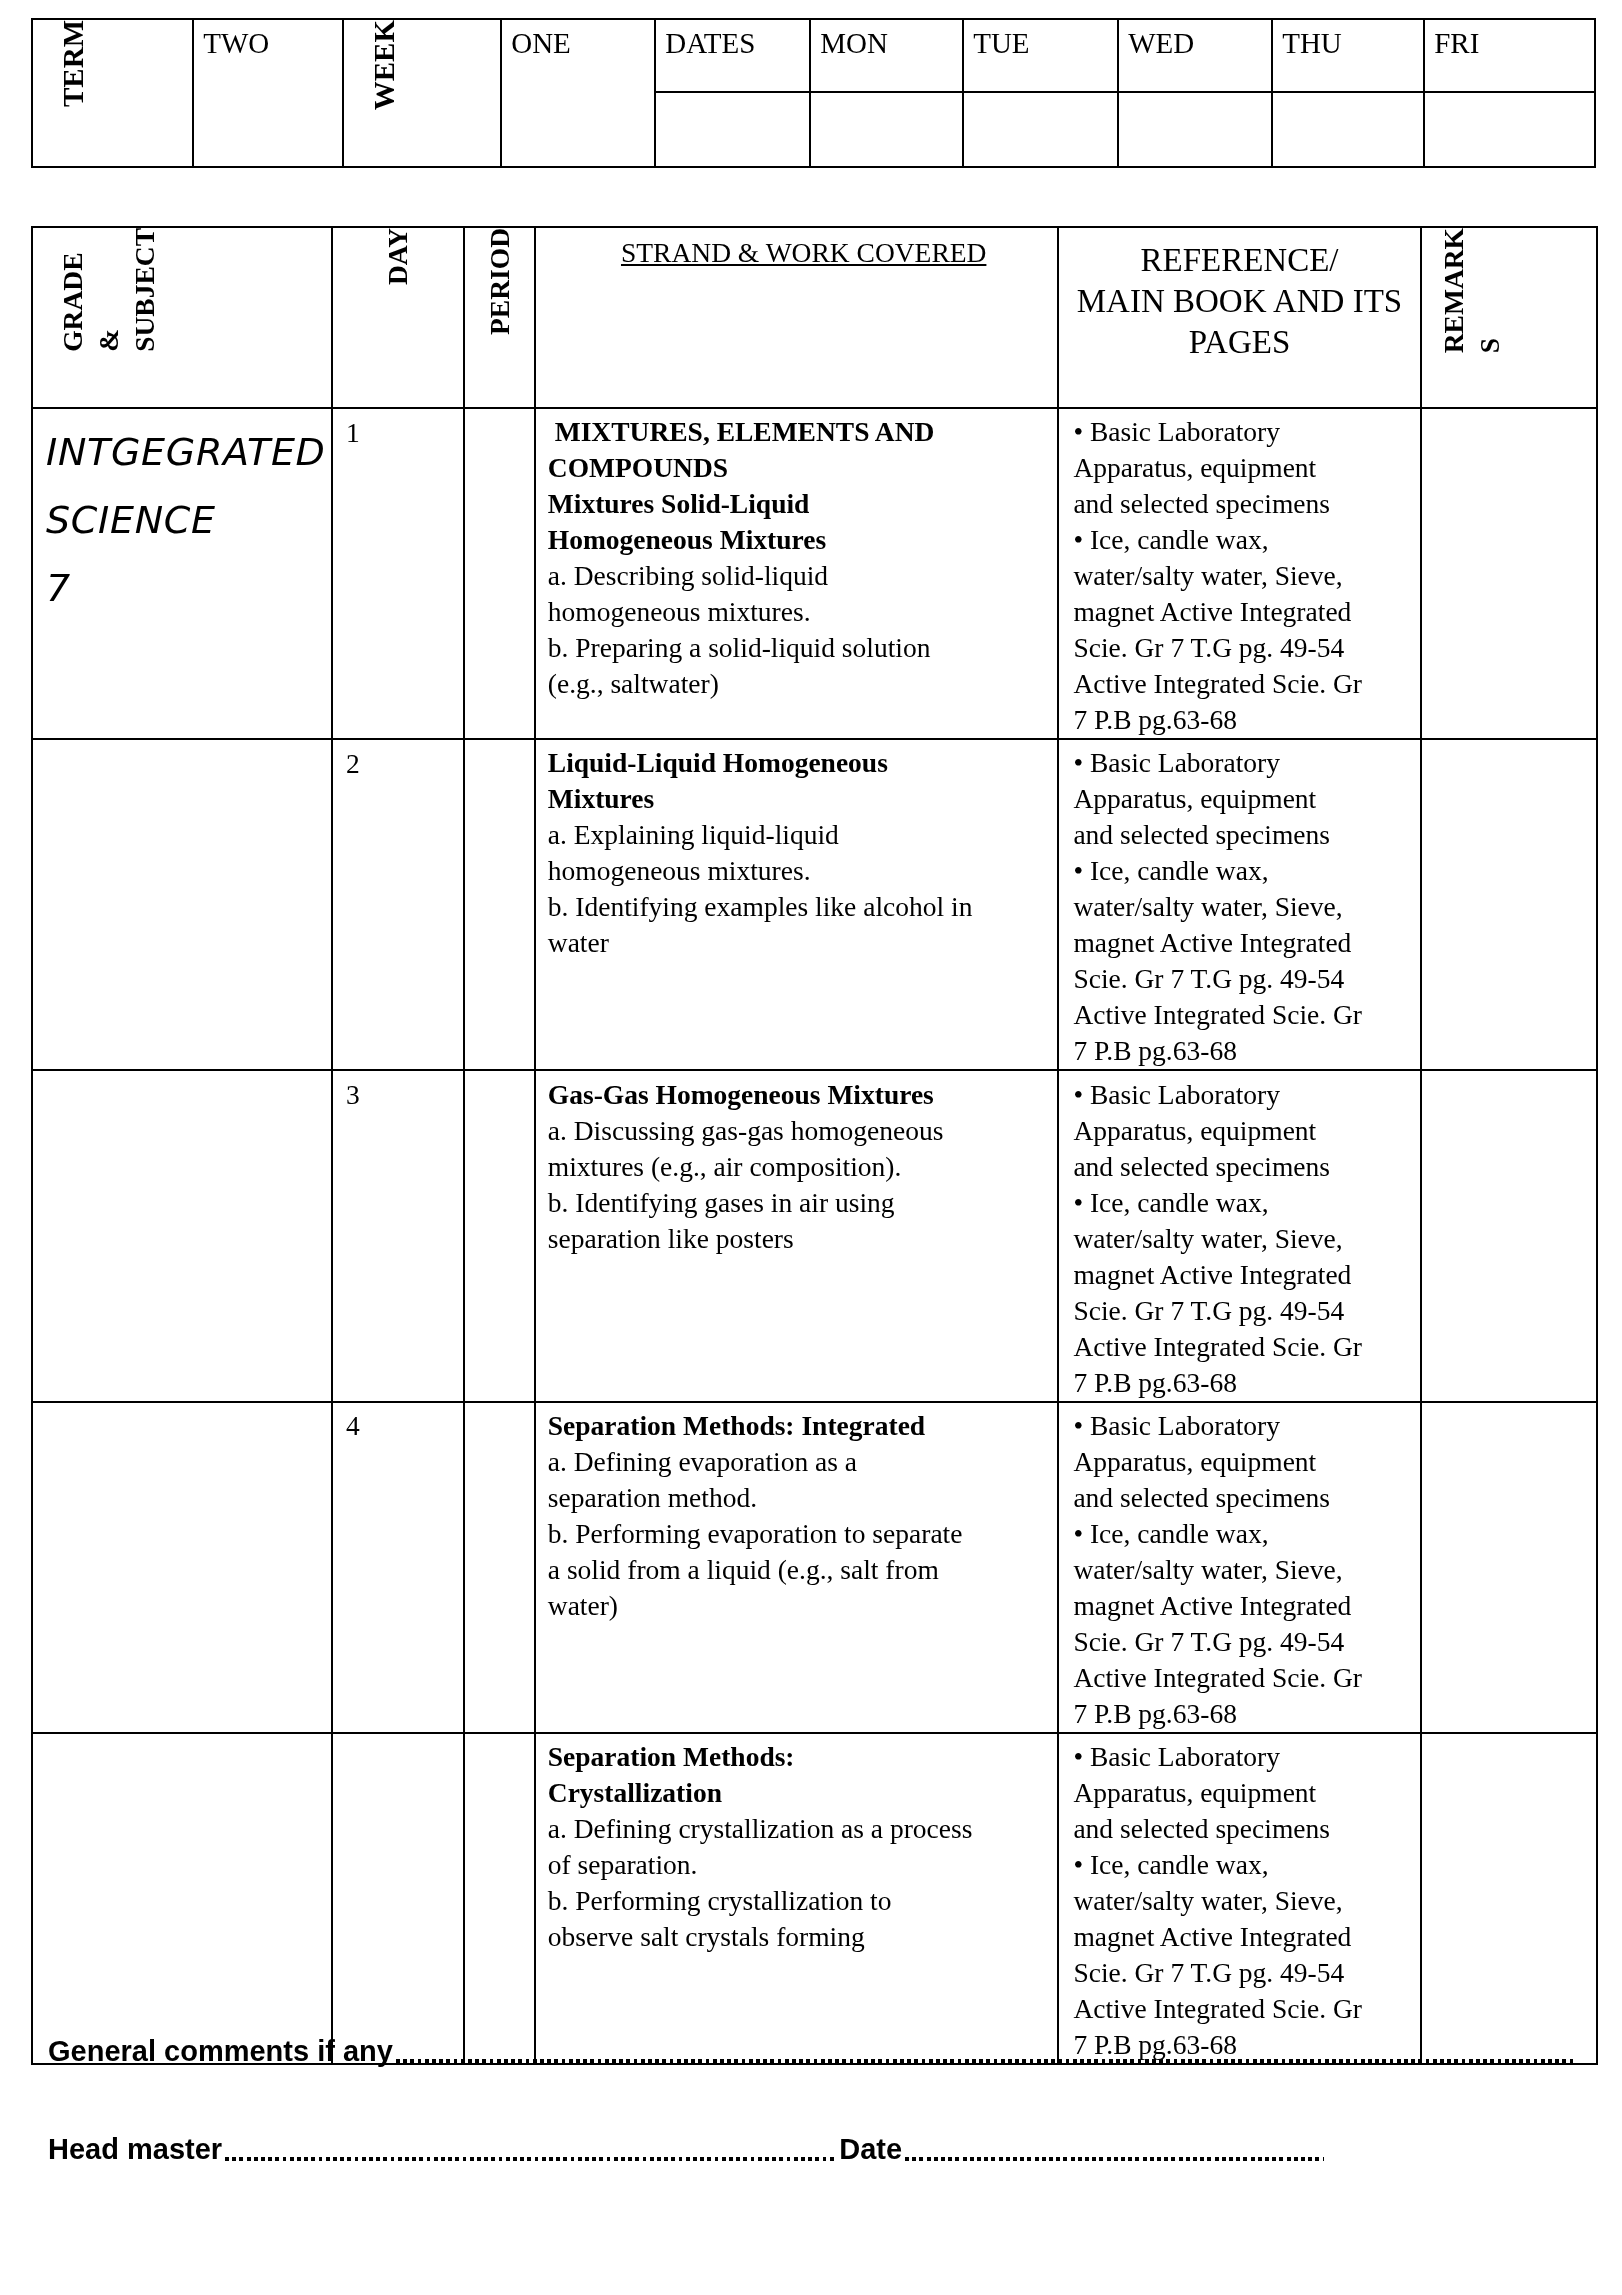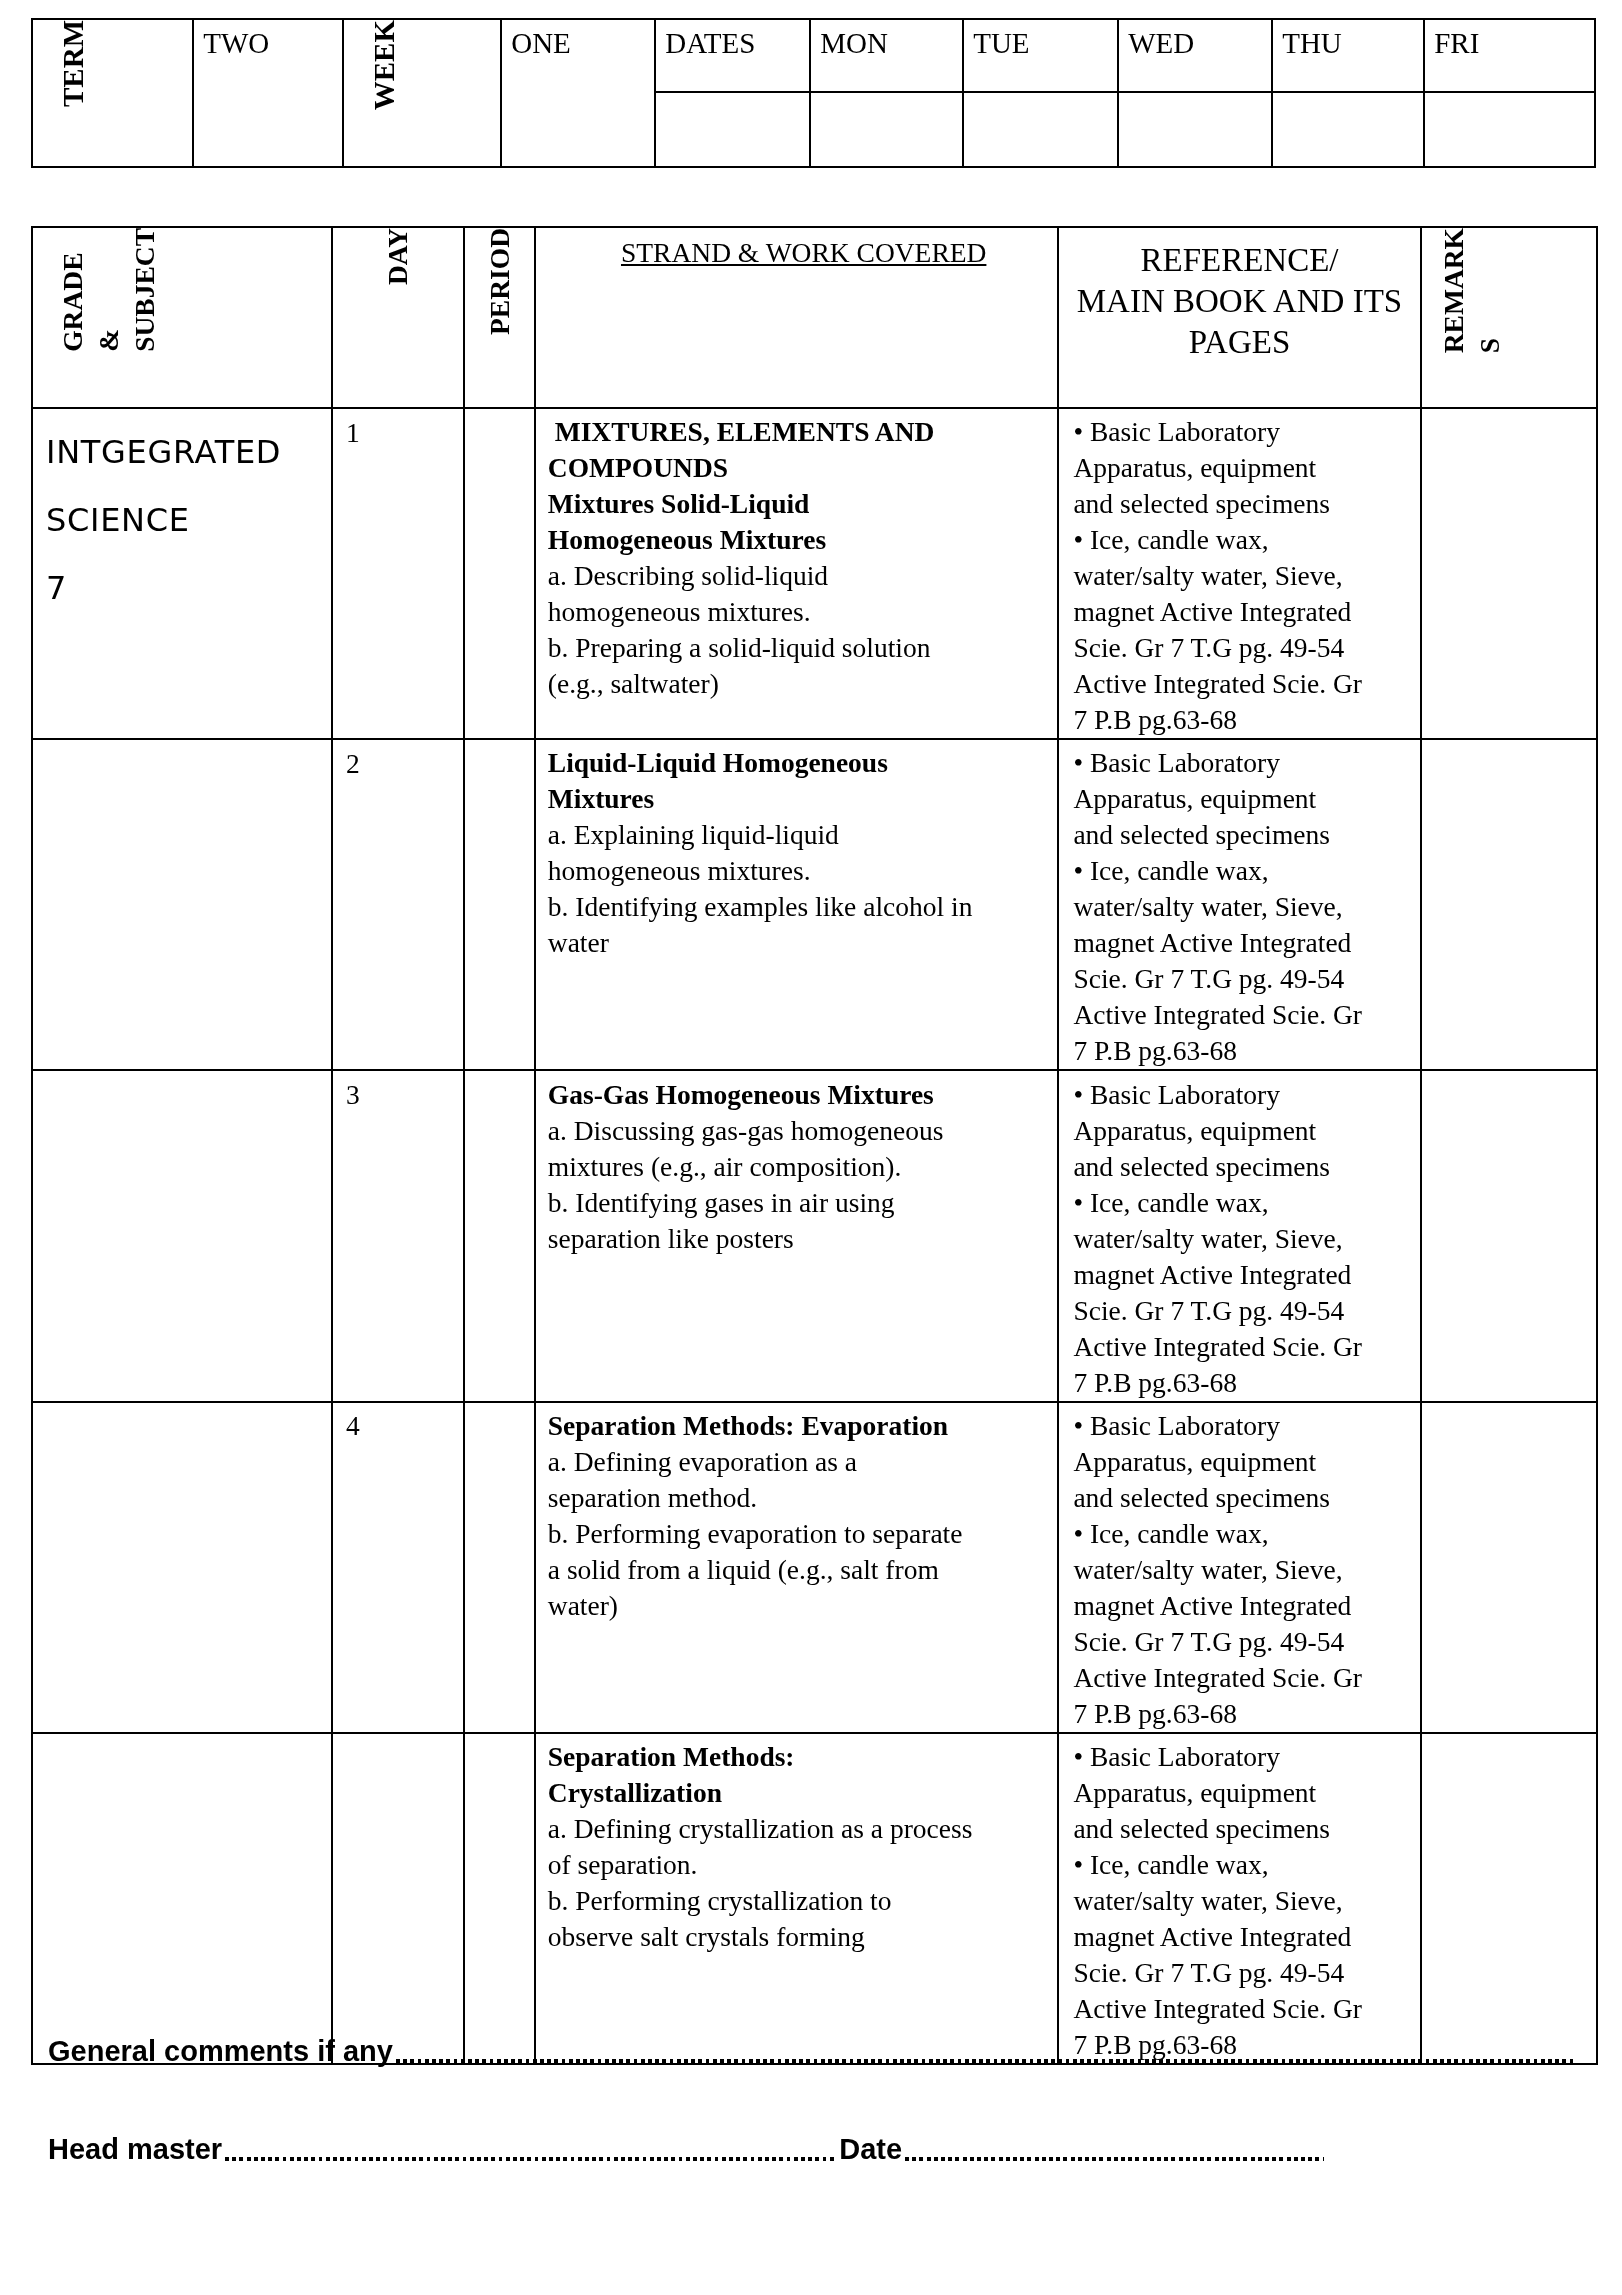--- a/index.html
+++ b/index.html
@@ -62,25 +62,26 @@
   .head-left {
     font-weight:bold;
     font-size:27.5px;
     padding:9.2px 0 0 14.4px;
     white-space:pre;
     text-decoration:underline;
   }
   .grade-cell {
     font-family:"DejaVu Sans", sans-serif;
     font-weight:bold;
-    font-size:32px;
+    font-size:38px;
     line-height:68px;
     padding:9.2px 0 0 13px;
     white-space:pre;
     letter-spacing:0.7px;
+    font-style:italic;
   }
   .day-cell {
     font-size:27.5px;
     padding:7.9px 0 0 13px;
     white-space:pre;
   }
   .strand-cell { padding:5.2px 0 0 11.8px;margin-left:36px; }
   .ref-cell    { padding:5.2px 0 0 14.4px; }
   .strand-title {
     font-weight:bold;
@@ -263,21 +264,21 @@
 7 P.B pg.63-68</div>
       </td>
       <td></td>
     </tr>
 
     <tr style="height:316px">
       <td></td>
       <td class="day-cell">4</td>
       <td></td>
       <td class="strand-cell">
-        <div class="strand-title">Separation Methods: Evaporation</div>
+        <div class="strand-title">Separation Methods: Integrated</div>
         <div class="body-text">a. Defining evaporation as a
 separation method.
 b. Performing evaporation to separate
 a solid from a liquid (e.g., salt from
 water)</div>
       </td>
       <td class="ref-cell">
         <div class="body-text">• Basic Laboratory
 Apparatus, equipment
 and selected specimens

